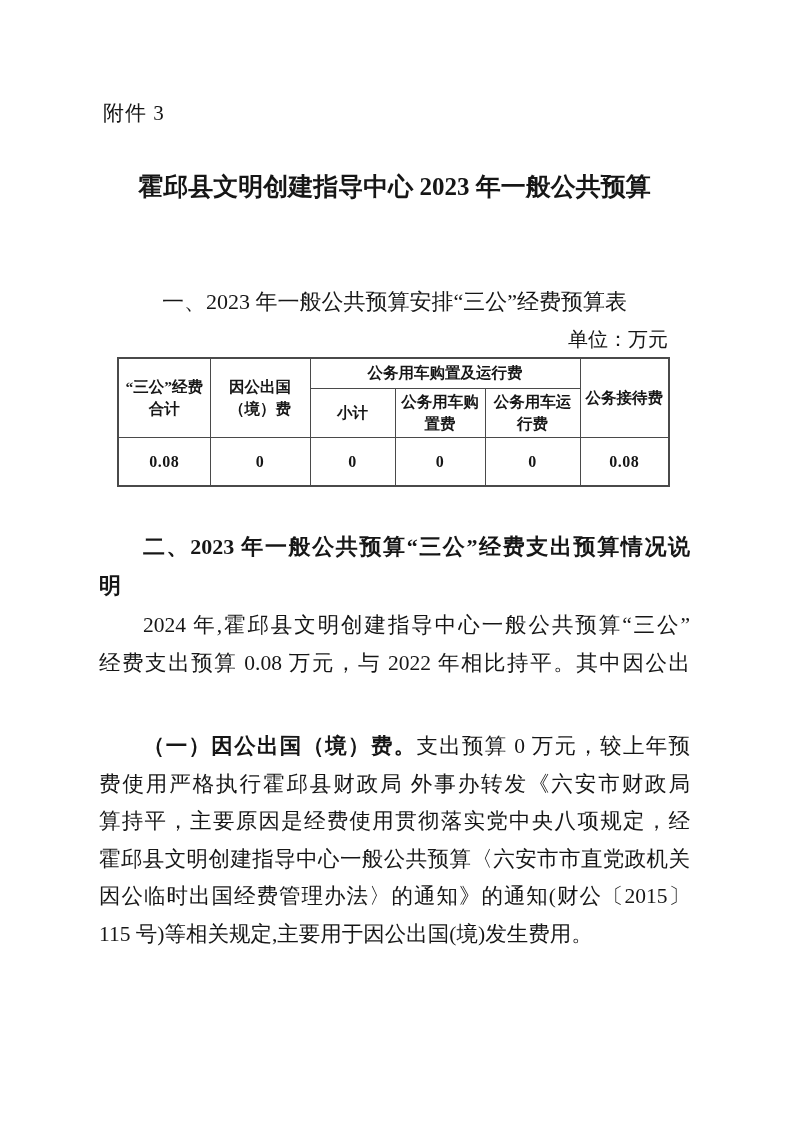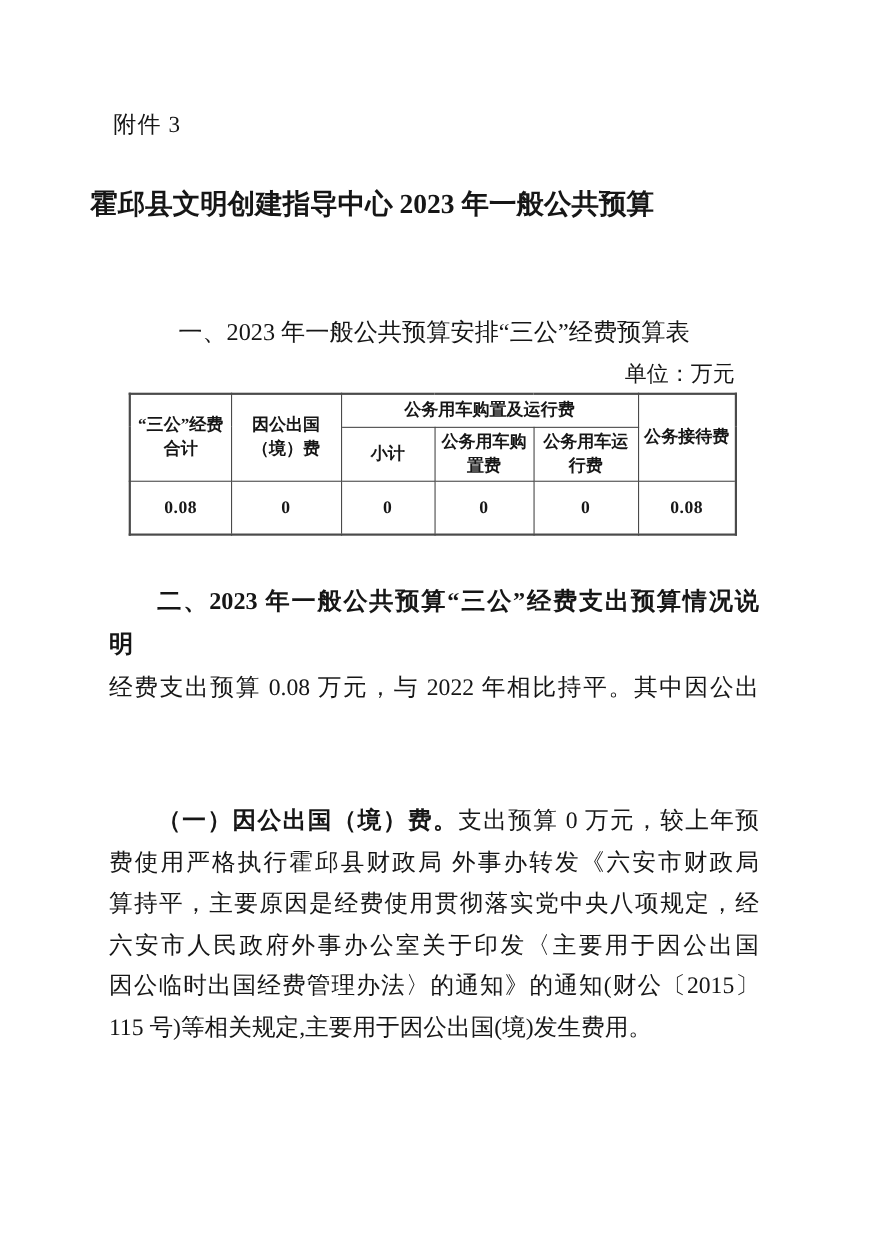--- a/index.html
+++ b/index.html
@@ -15,24 +15,24 @@
   }
   .att-label {
     position: absolute;
     left: 103px;
     top: 99px;
     font-size: 21px;
     letter-spacing: 1px;
   }
   .doc-title {
     position: absolute;
-    left: 82px;
+    left: 99px;
     top: 164px;
     width: 591px;
-    text-align: left;
+    text-align: center;
     font-weight: bold;
     font-size: 25px;
     line-height: 46px;
   }
   .s1-heading {
     position: absolute;
     left: 99px;
     top: 288px;
     width: 591px;
     text-align: center;
@@ -139,25 +139,26 @@
       </tr>
     </tbody>
   </table>
 
   <div class="s2-heading">
     <div class="jline indent">二、2023 年一般公共预算“三公”经费支出预算情况说</div>
     <div class="lline">明</div>
   </div>
 
   <div class="body-par par-1">
+    <div class="jline indent">2024 年,霍邱县文明创建指导中心一般公共预算“三公”</div>
     <div class="jline">经费支出预算 0.08 万元，与 2022 年相比持平。其中因公出</div>
   </div>
 
   <div class="body-par par-2">
     <div class="jline indent"><span class="b">（一）因公出国（境）费。</span><span>支出预算 0 万元，较上年预</span></div>
     <div class="jline">费使用严格执行霍邱县财政局 外事办转发《六安市财政局</div>
     <div class="jline">算持平，主要原因是经费使用贯彻落实党中央八项规定，经</div>
-    <div class="jline">六安市人民政府外事办公室关于印发〈主要用于因公出国</div>
+    <div class="jline">霍邱县文明创建指导中心一般公共预算〈六安市市直党政机关</div>
     <div class="jline">因公临时出国经费管理办法〉的通知》的通知(财公〔2015〕</div>
     <div class="lline">115 号)等相关规定,主要用于因公出国(境)发生费用。</div>
   </div>
 
 </div>
 
 </body></html>

